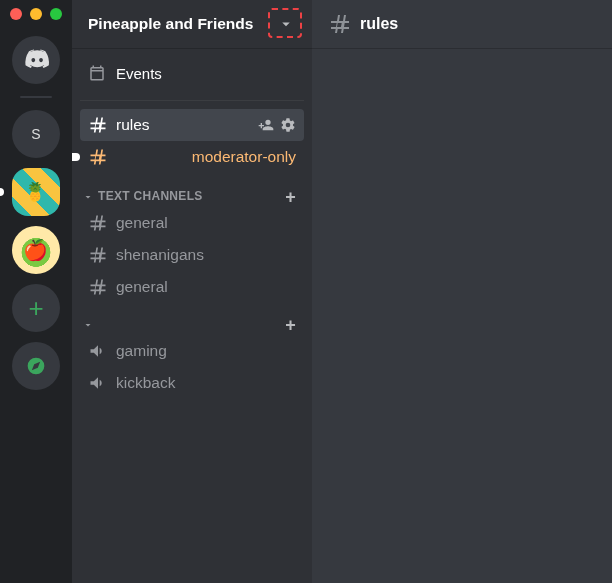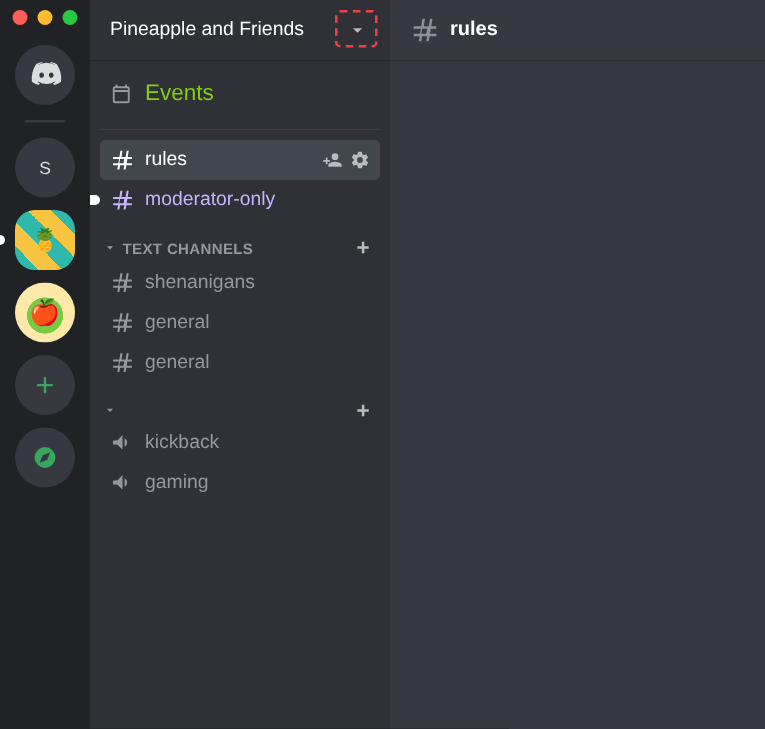--- a/index.html
+++ b/index.html
@@ -18,35 +18,35 @@
   .pine::after{content:"🍍";position:absolute;inset:0;display:flex;align-items:center;justify-content:center;font-size:18px;}
   .tree { background: radial-gradient(circle at 50% 55%, #7ac943 0 40%, transparent 41%), #ffe9a8; position:relative;}
   .tree::after{content:"🍎";position:absolute;inset:0;display:flex;align-items:center;justify-content:center;font-size:20px;}
   .add-btn { color:#3ba55d; font-size:26px; }
   .explore-btn { color:#3ba55d; }
   .discord-logo svg{width:28px;height:28px;fill:#dcddde;}
   .indicator { position:absolute; left:0; width:4px; height:8px; background:#fff; border-radius:0 4px 4px 0;}
   .rail-item{position:relative;width:72px;display:flex;justify-content:center;}
   
   .sidebar { width:240px; background:#2f3136; display:flex; flex-direction:column;}
-  .server-header { height:48px; display:flex; align-items:center; padding:0 16px; font-weight:400; font-size:15.5px; color:#fff; box-shadow:0 1px 0 rgba(0,0,0,0.2); position:relative;}
+  .server-header { height:48px; display:flex; align-items:center; padding:0 16px; font-weight:700; font-size:15.5px; color:#fff; box-shadow:0 1px 0 rgba(0,0,0,0.2); position:relative;}
   .server-header .chev { margin-left:auto; width:20px; height:20px; display:flex;align-items:center;justify-content:center; color:#b9bbbe;}
   .highlight-box { position:absolute; right:10px; top:8px; width:34px; height:30px; border:2px dashed #ed4245; border-radius:4px; pointer-events:none;}
   .section { padding:0 8px; }
-  .events { display:flex; align-items:center; gap:10px; padding:10px 8px; color:#84cc16; font-size:18px; margin-top:6px;}
+  .events { display:flex; align-items:center; gap:10px; padding:10px 8px; color:#ffffff; font-size:15px; margin-top:6px;}
   .events svg{width:18px;height:18px;fill:#96989d;}
   .divider { height:1px; background:rgba(255,255,255,0.06); margin:8px 8px;}
   .channel { display:flex; align-items:center; gap:8px; padding:6px 8px; border-radius:4px; color:#96989d; font-size:15.5px; position:relative;}
   .channel.selected { background:#42464d; color:#fff;}
   .channel .hash{width:20px;height:20px;fill:currentColor;flex:none;}
   .channel .tools{margin-left:auto;display:flex;gap:6px;color:#b9bbbe;}
   .channel .tools svg{width:16px;height:16px;fill:currentColor;}
-  .channel.unread{color:#c4b5fd;}
+  .channel.unread{color:#fdba74;justify-content:space-between;}
   .unread-dot{position:absolute;left:-8px;top:50%;transform:translateY(-50%);width:8px;height:8px;background:#fff;border-radius:0 4px 4px 0;}
-  .category{display:flex;align-items:flex-start;gap:4px;padding:16px 8px 4px 2px;color:#96989d;font-size:12px;font-weight:600;letter-spacing:0.3px;}
+  .category{display:flex;align-items:flex-end;gap:4px;padding:16px 8px 4px 2px;color:#96989d;font-size:12px;font-weight:600;letter-spacing:0.3px;}
   .category .arrow{width:12px;height:12px;fill:currentColor;}
   .category .plus{margin-left:auto;color:#b9bbbe;font-size:18px;line-height:12px;}
   .stage-icon, .speaker-icon{width:20px;height:20px;fill:currentColor;flex:none;}
   
   .main { flex:1; background:#36393f; display:flex; flex-direction:column;}
   .chan-header{height:48px;display:flex;align-items:center;gap:8px;padding:0 16px;box-shadow:0 1px 0 rgba(0,0,0,0.2);color:#fff;font-weight:600;}
   .chan-header .hash{width:24px;height:24px;fill:#8e9297;}
 </style>
 </head>
 <body>
@@ -140,52 +140,52 @@
         <svg class="arrow" viewBox="0 0 24 24">
             <path d="M7 10l5 5 5-5z"></path>
           </svg>
         <span>TEXT CHANNELS</span>
         <span class="plus">+</span>
       </div>
       <div class="channel">
         <svg class="hash" viewBox="0 0 24 24">
             <path d="M10 3 9 9H3v2h5.7l-.7 4H3v2h4.7L7 21h2l.7-4h4L13 21h2l.7-4H21v-2h-5l.7-4H21V9h-4l1-6h-2l-1 6h-4l1-6Zm-.3 8h4l-.7 4h-4Z"></path>
           </svg>
-        <span>shenanigans</span>
+        <span>general</span>
       </div>
       <div class="channel">
         <svg class="hash" viewBox="0 0 24 24">
             <path d="M10 3 9 9H3v2h5.7l-.7 4H3v2h4.7L7 21h2l.7-4h4L13 21h2l.7-4H21v-2h-5l.7-4H21V9h-4l1-6h-2l-1 6h-4l1-6Zm-.3 8h4l-.7 4h-4Z"></path>
           </svg>
-        <span>general</span>
+        <span>shenanigans</span>
       </div>
       <div class="channel">
         <svg class="hash" viewBox="0 0 24 24">
             <path d="M10 3 9 9H3v2h5.7l-.7 4H3v2h4.7L7 21h2l.7-4h4L13 21h2l.7-4H21v-2h-5l.7-4H21V9h-4l1-6h-2l-1 6h-4l1-6Zm-.3 8h4l-.7 4h-4Z"></path>
           </svg>
         <span>general</span>
       </div>
 
       <div class="category">
         <svg class="arrow" viewBox="0 0 24 24">
             <path d="M7 10l5 5 5-5z"></path>
           </svg>
         <span class="plus">+</span>
       </div>
       <div class="channel">
         <svg class="speaker-icon" viewBox="0 0 24 24">
             <path d="M3 10v4h4l5 5V5L7 10Zm13.5 2a4.5 4.5 0 0 0-2.5-4v8a4.5 4.5 0 0 0 2.5-4Z"></path>
           </svg>
-        <span>kickback</span>
+        <span>gaming</span>
       </div>
       <div class="channel">
         <svg class="speaker-icon" viewBox="0 0 24 24">
             <path d="M3 10v4h4l5 5V5L7 10Zm13.5 2a4.5 4.5 0 0 0-2.5-4v8a4.5 4.5 0 0 0 2.5-4Z"></path>
           </svg>
-        <span>gaming</span>
+        <span>kickback</span>
       </div>
     </div>
   </div>
 
   <div class="main">
     <div class="chan-header">
       <svg class="hash" viewBox="0 0 24 24">
           <path d="M10 3 9 9H3v2h5.7l-.7 4H3v2h4.7L7 21h2l.7-4h4L13 21h2l.7-4H21v-2h-5l.7-4H21V9h-4l1-6h-2l-1 6h-4l1-6Zm-.3 8h4l-.7 4h-4Z"></path>
         </svg>
       <span>rules</span>

